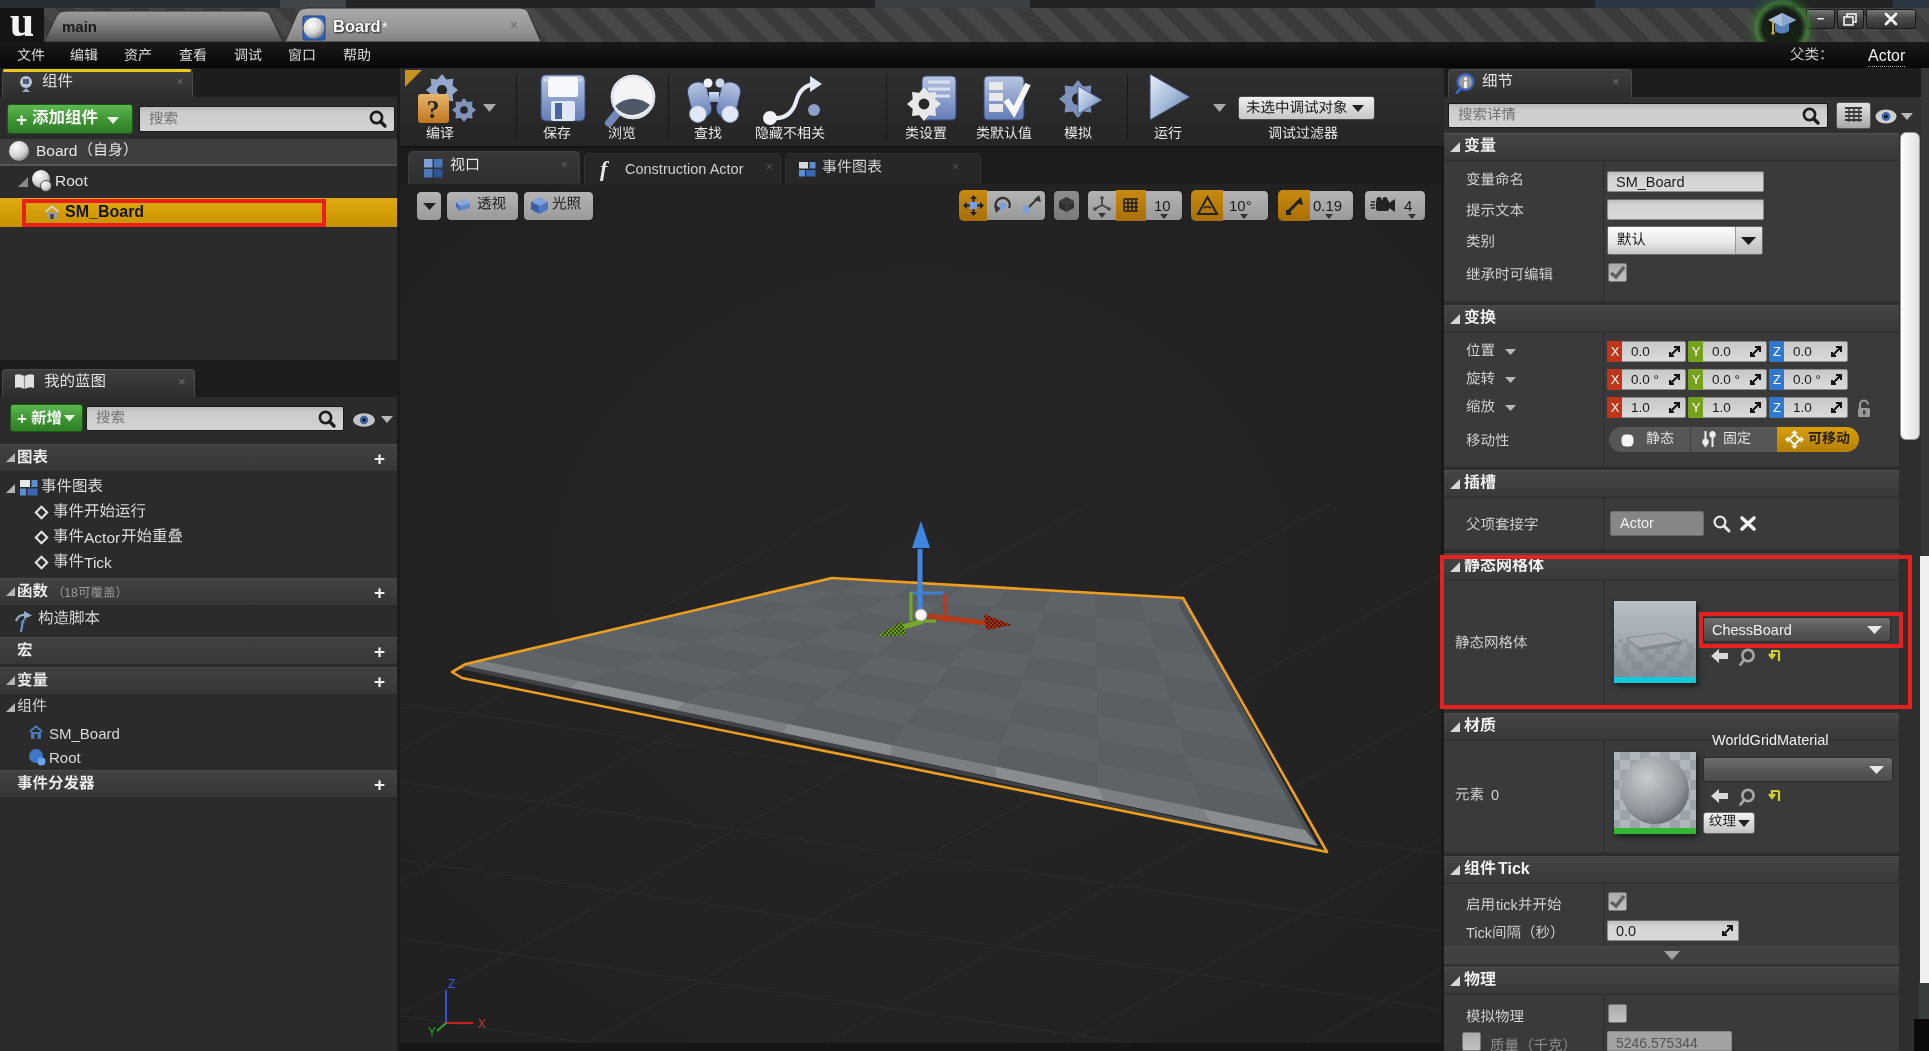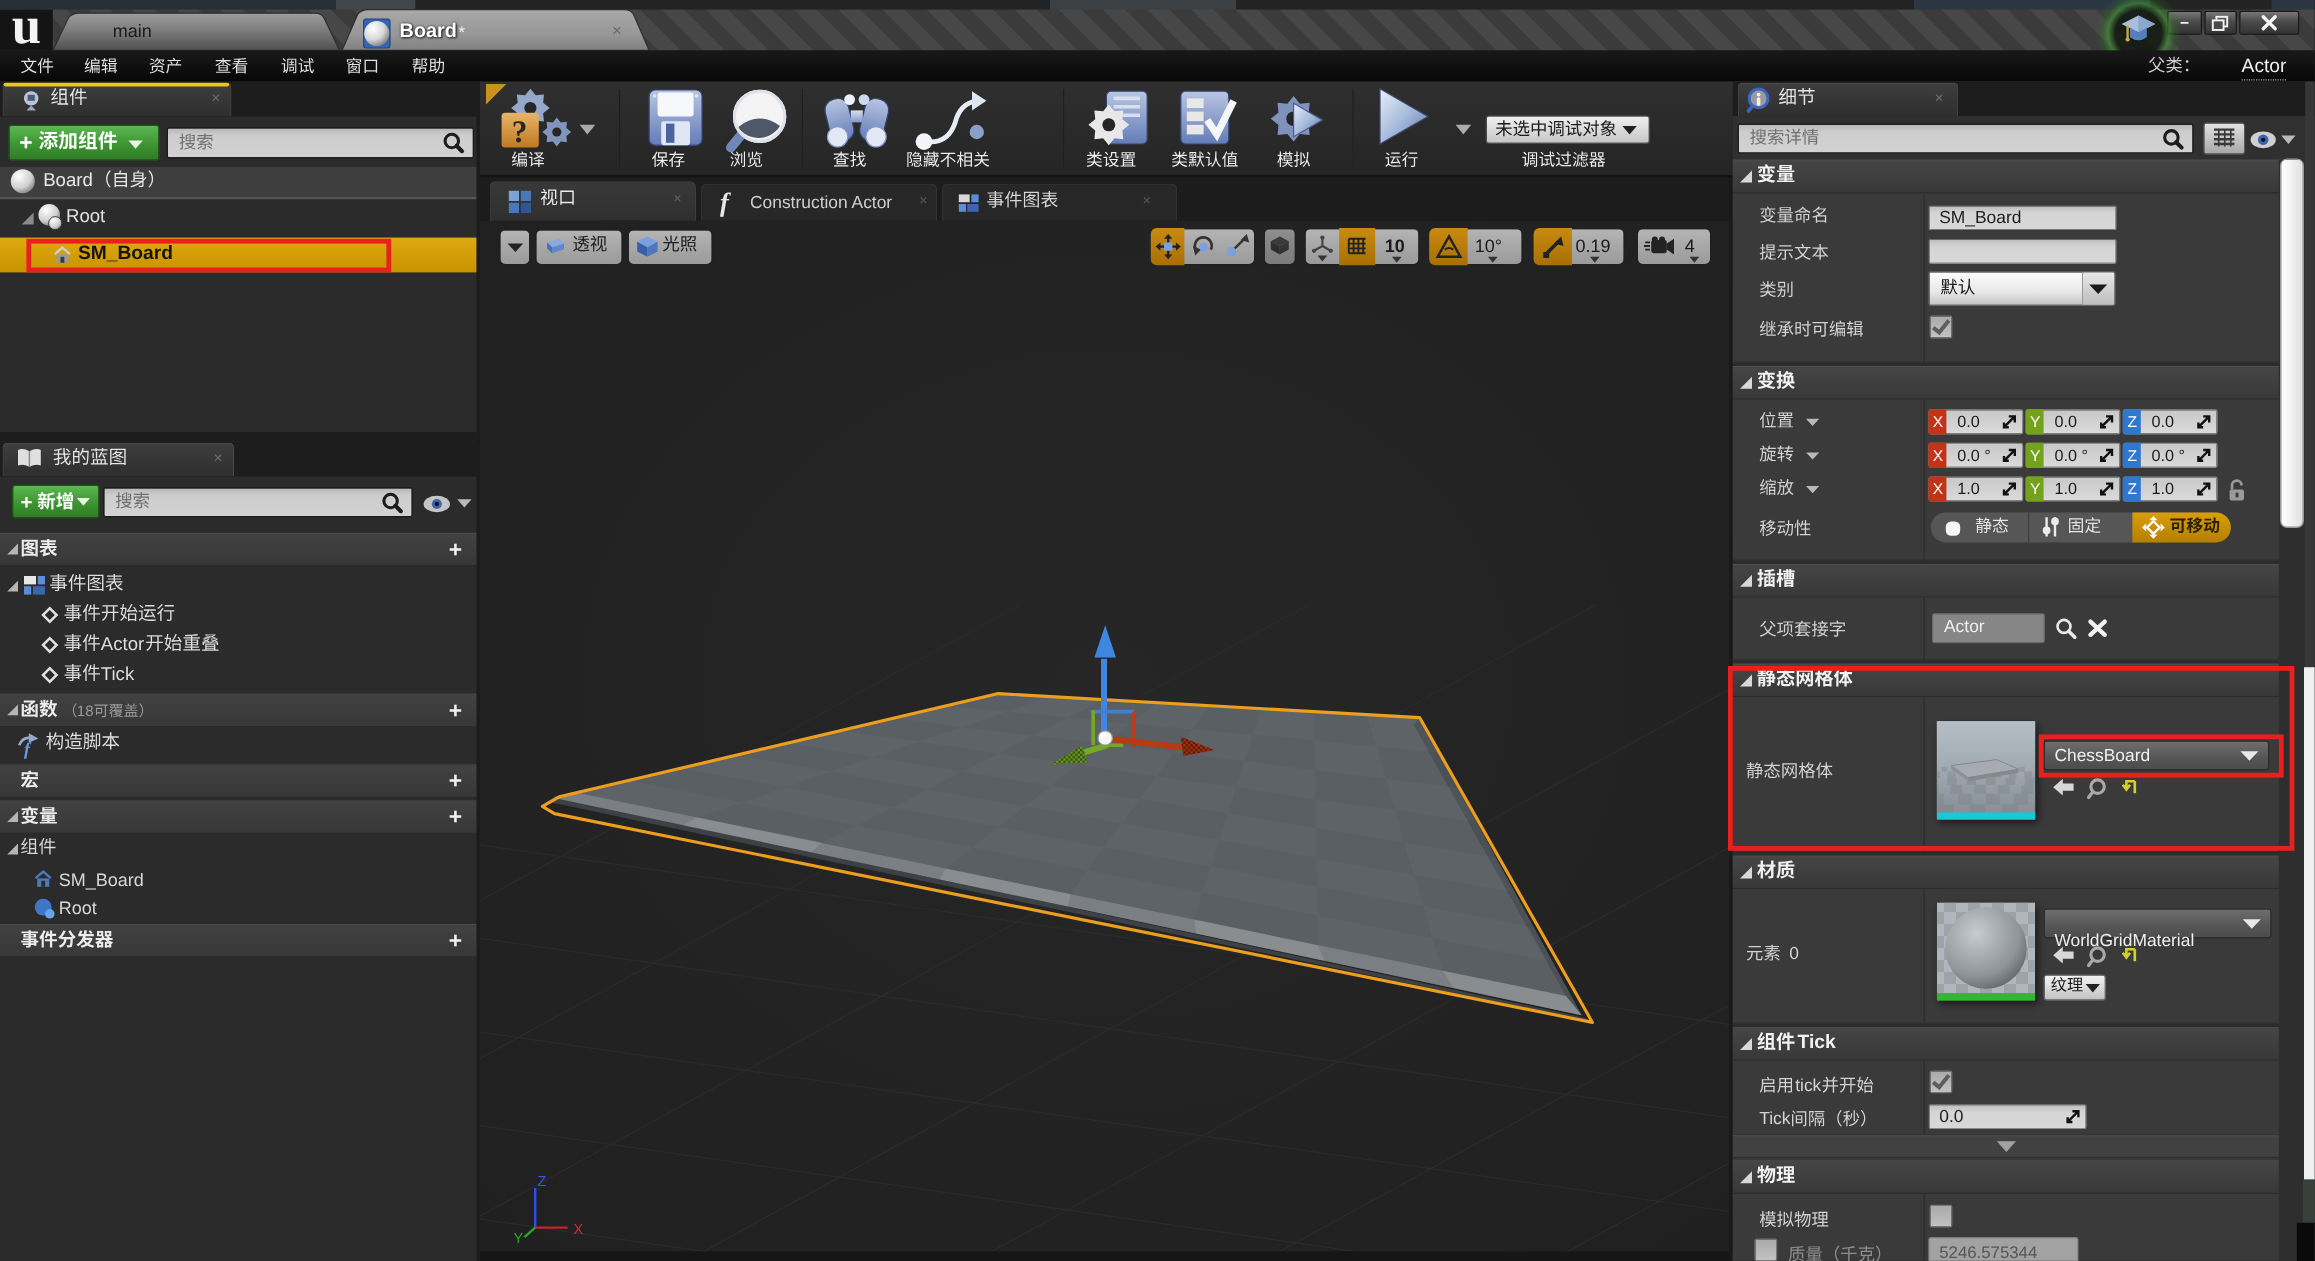--- a/index.html
+++ b/index.html
@@ -191,21 +191,21 @@
         <stop offset="1" stop-color="#707070"></stop>
       </radialGradient>
     </defs>
     <rect x="0" y="0" width="1929" height="34" fill="url(#stripes)"></rect>
     <rect x="0" y="0" width="1929" height="34" fill="url(#tbshade)" opacity="0.25"></rect>
     <path d="M44,34 L57,7 Q60,3 66,3 L262,3 Q268,3 270,7 L283,34 Z" fill="url(#tabg)" stroke="#2e2e2e" stroke-width="1"></path>
     <path d="M285,34 L298,4 Q301,0 307,0 L520,0 Q526,0 528,4 L541,34 Z" fill="url(#tabg2)" stroke="#2e2e2e" stroke-width="1"></path>
     <rect x="303" y="8" width="22" height="24" rx="2" fill="#3464b8" stroke="#27477e"></rect>
     <circle cx="314" cy="20" r="10.5" fill="url(#sph)"></circle>
   </svg>
-<div class="a" style="left:94px;top:18px;font-size:15px;color:#1b1b1b;line-height:1.15;white-space:pre;">main</div>
+<div class="a" style="left:62px;top:18px;font-size:15px;color:#1b1b1b;line-height:1.15;white-space:pre;font-weight:bold;">main</div>
 <div class="a" style="left:333px;top:17px;font-size:16.5px;color:#ffffff;line-height:1.15;white-space:pre;font-weight:bold;text-shadow:1px 1px 2px #222,0 0 2px #333">Board</div>
 <div class="a" style="left:382px;top:19px;font-size:14px;color:#f2f2f2;line-height:1.15;white-space:pre;">*</div>
 <div class="a" style="left:510px;top:17px;font-size:14px;color:#6a6a6a;line-height:1.15;white-space:pre;">×</div>
 <div class="a" style="left:0px;top:8px;width:44px;height:34px;background:#141414"></div>
 <div class="a" style="left:2px;top:2px;width:40px;height:40px;font-family:'Liberation Serif',serif;font-weight:bold;font-size:44px;color:#f2f2f2;line-height:40px;text-align:center">u</div>
 <div class="a" style="left:1806px;top:9px;width:29px;height:20px;background:linear-gradient(#777,#4a4a4a 45%,#333);border:1px solid #191919;border-radius:2px;color:#f5f5f5;text-align:center;line-height:18px;font-size:13px;font-weight:bold">−</div>
 <div class="a" style="left:1837px;top:9px;width:27px;height:20px;background:linear-gradient(#777,#4a4a4a 45%,#333);border:1px solid #191919;border-radius:2px;color:#f5f5f5;text-align:center;line-height:18px;font-size:12px;font-weight:bold"></div>
 <svg class="i" style="left:1843px;top:13px" width="15" height="13">
     <rect x="4" y="1" width="9" height="8" fill="none" stroke="#f2f2f2" stroke-width="1.6"></rect>
     <rect x="1" y="4" width="9" height="8" fill="#4a4a4a" stroke="#f2f2f2" stroke-width="1.6"></rect>
@@ -924,21 +924,21 @@
   </svg>
 <svg class="i" style="left:1092px;top:196px" width="20" height="16">
     <path d="M10,2 L10,9 M10,9 L3,13 M10,9 L17,13" stroke="#444" stroke-width="1.8"></path>
     <circle cx="10" cy="2" r="1.8" fill="#444"></circle>
     <circle cx="3" cy="13" r="1.8" fill="#444"></circle>
     <circle cx="17" cy="13" r="1.8" fill="#444"></circle>
   </svg>
 <svg class="i" style="left:1098px;top:213px" width="8" height="5">
     <polygon points="0,0 8,0 4,5" fill="#333"></polygon>
   </svg>
-<div class="a" style="left:1154px;top:197px;font-size:15px;color:#1a1a1a;line-height:1.15;white-space:pre;font-weight:bold;">10</div>
+<div class="a" style="left:1154px;top:197px;font-size:15px;color:#1a1a1a;line-height:1.15;white-space:pre;">10</div>
 <svg class="i" style="left:1160px;top:214px" width="8" height="5">
     <polygon points="0,0 8,0 4,5" fill="#333"></polygon>
   </svg>
 <div class="a" style="left:1191px;top:190px;width:78px;height:31px;background:linear-gradient(#b4b4b4,#9a9a9a);border-radius:5px;border:1px solid #202020;"></div>
 <div class="a" style="left:1191px;top:190px;width:32px;height:31px;background:linear-gradient(#c88a10,#a86f04);border-radius:5px 0 0 5px"></div>
 <svg class="i" style="left:1197px;top:195px" width="21" height="21">
     <polygon points="10.5,2 20,19 1,19" fill="none" stroke="#222" stroke-width="2"></polygon>
     <path d="M7,13 A6,6 0 0,1 14,13" fill="none" stroke="#222" stroke-width="1.6"></path>
   </svg>
 <div class="a" style="left:1229px;top:197px;font-size:15px;color:#1a1a1a;line-height:1.15;white-space:pre;">10°</div>
@@ -1425,21 +1425,21 @@
     <rect x="66" y="58" width="10" height="10" fill="rgba(128,134,140,0.4)"></rect>
     <rect x="-4" y="68" width="10" height="10" fill="rgba(128,134,140,0.4)"></rect>
     <rect x="16" y="68" width="10" height="10" fill="rgba(128,134,140,0.4)"></rect>
     <rect x="36" y="68" width="10" height="10" fill="rgba(128,134,140,0.4)"></rect>
     <rect x="56" y="68" width="10" height="10" fill="rgba(128,134,140,0.4)"></rect>
     <rect x="76" y="68" width="10" height="10" fill="rgba(128,134,140,0.4)"></rect>
     <circle cx="41" cy="38" r="34" fill="url(#matsp)"></circle>
     <rect x="0" y="76" width="82" height="6" fill="#30b830"></rect>
   </svg>
 <div class="a" style="left:1703px;top:757px;width:190px;height:25px;background:linear-gradient(#6e6e6e,#555 60%,#4c4c4c);border:1px solid #2a2a2a;border-radius:3px"></div>
-<div class="a" style="left:1712px;top:776px;font-size:14.5px;color:#f0f0f0;line-height:1.15;white-space:pre;">WorldGridMaterial</div>
+<div class="a" style="left:1712px;top:732px;font-size:14.5px;color:#f0f0f0;line-height:1.15;white-space:pre;">WorldGridMaterial</div>
 <svg class="i" style="left:1869px;top:765.5px" width="15" height="9">
     <polygon points="0,0 15,0 7.5,8" fill="#e8e8e8"></polygon>
   </svg>
 <svg class="i" style="left:1710px;top:788px" width="19" height="16">
     <path d="M1,8 L9,1 V5 H18 V11 H9 V15 Z" fill="#d8d8d8"></path>
   </svg>
 <svg class="i" style="left:1739px;top:788px" width="18" height="18">
     <circle cx="9" cy="7.5" r="5.6" fill="none" stroke="#a8a8a8" stroke-width="2.6"></circle>
     <line x1="5" y1="12" x2="1.5" y2="16.5" stroke="#a8a8a8" stroke-width="2.8" stroke-linecap="round"></line>
   </svg>

